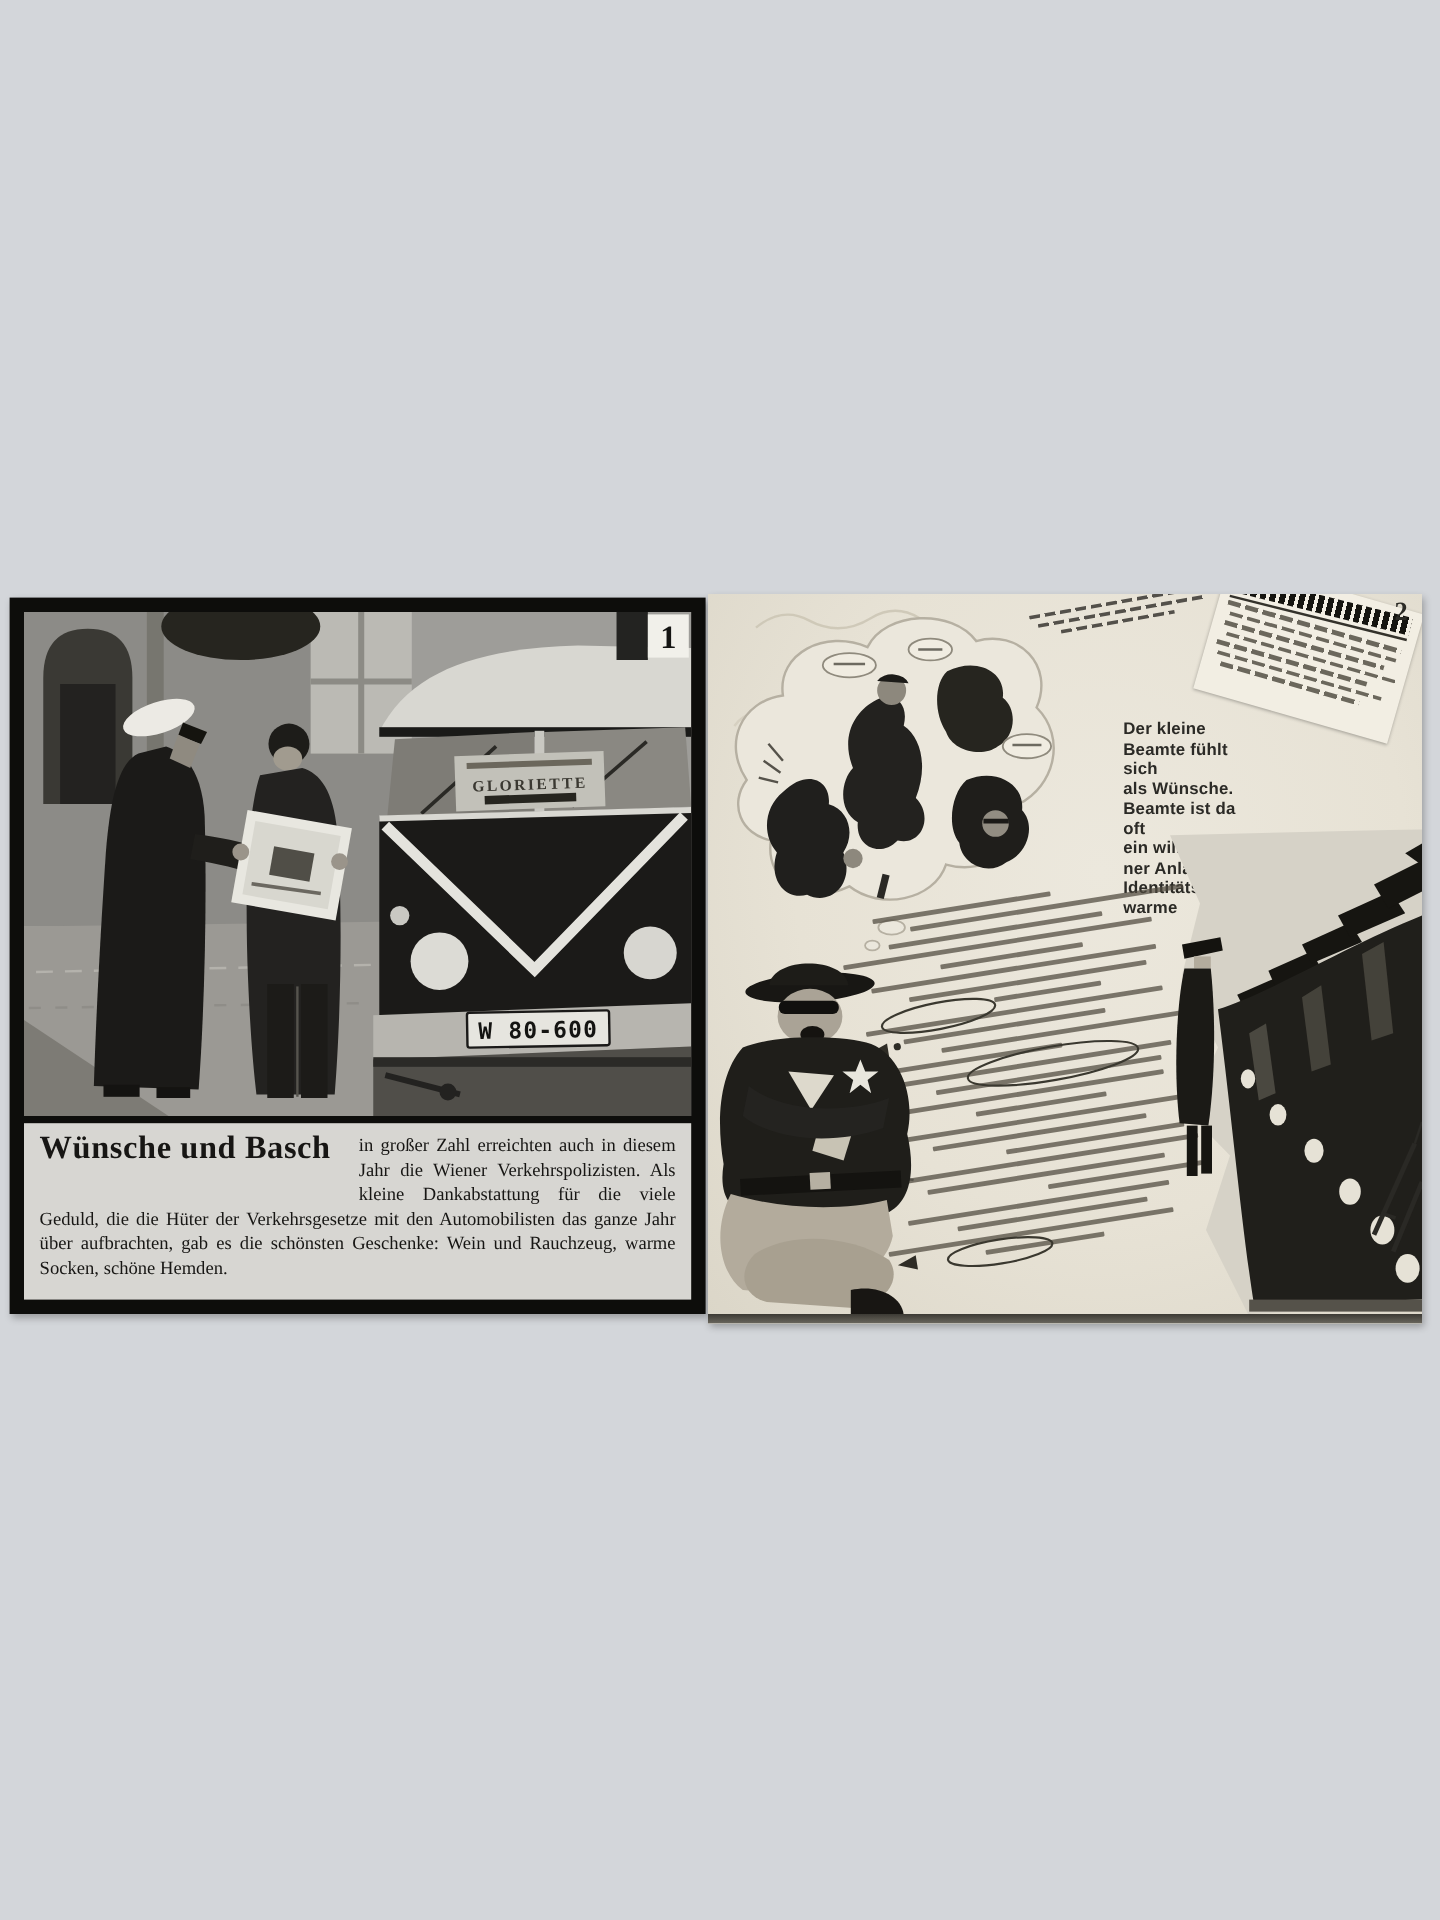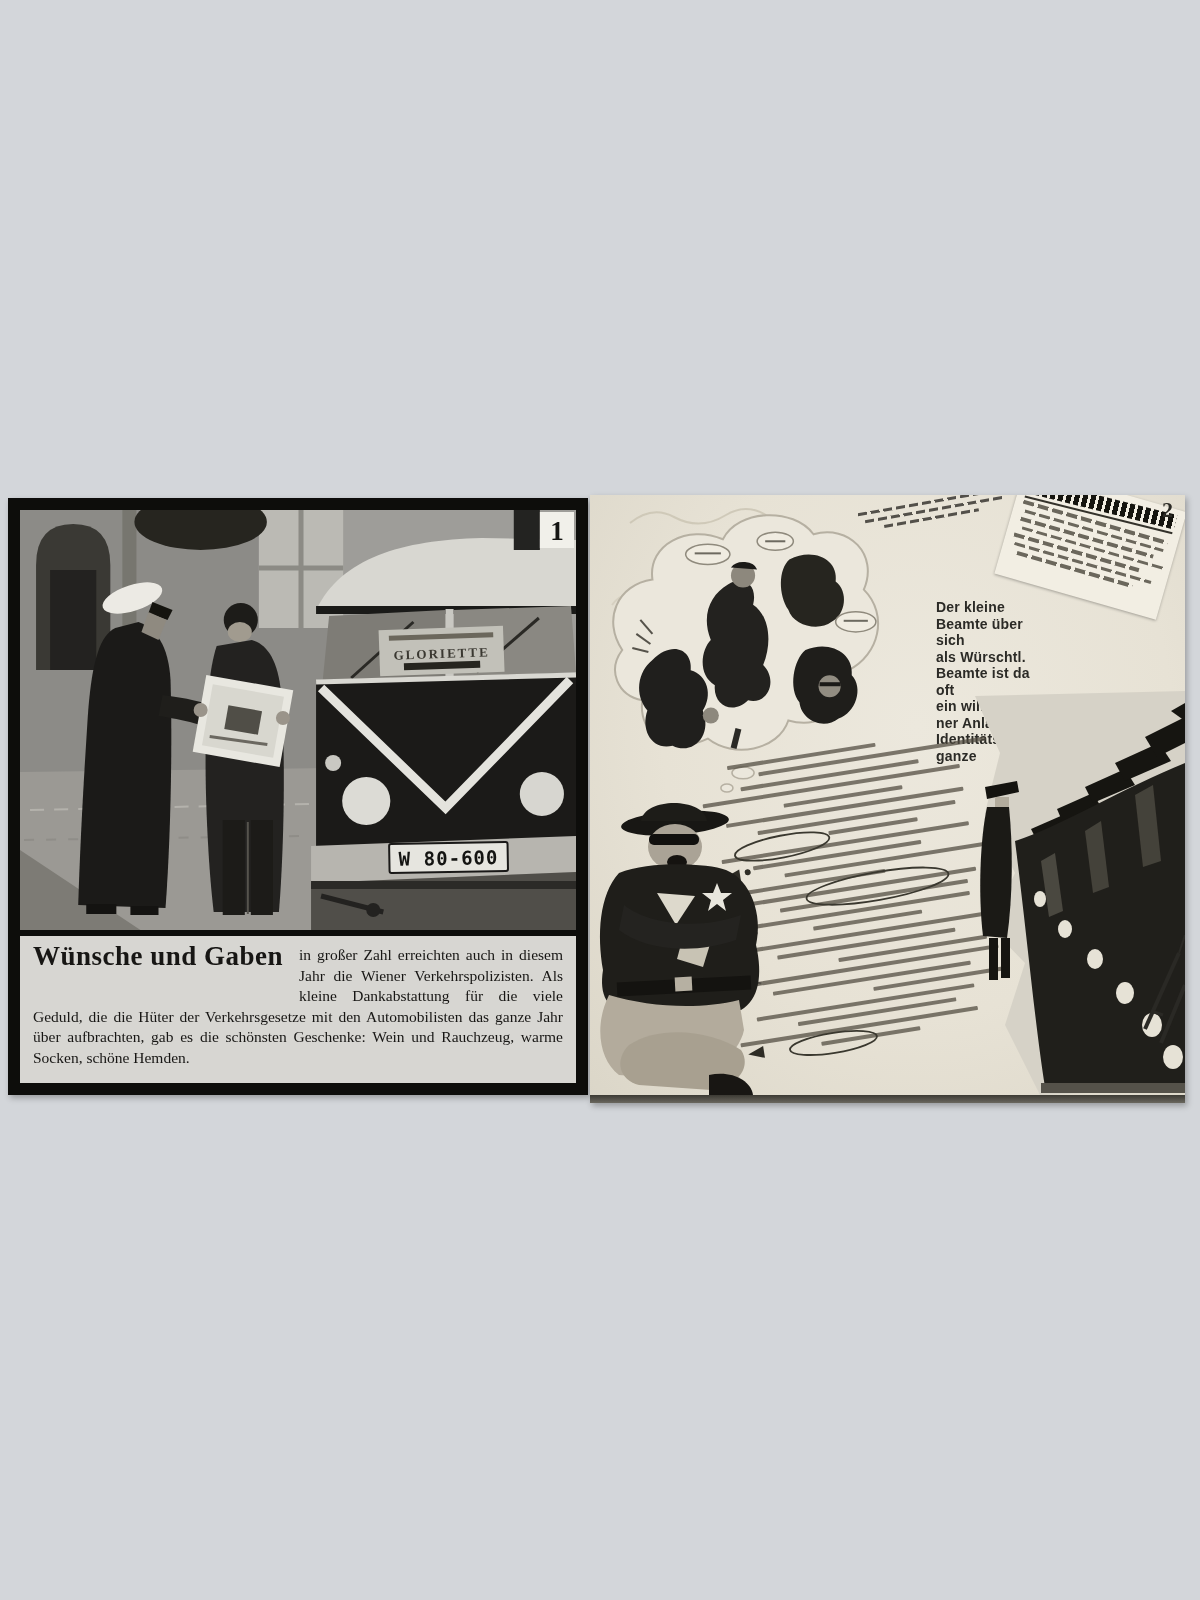--- a/index.html
+++ b/index.html
@@ -127,21 +127,21 @@
           <circle cx="352" cy="400" r="7" fill="#232220"></circle>
         </g>
 
         <rect x="492" y="0" width="26" height="40" fill="#232321"></rect>
         <rect x="518" y="2" width="34" height="36" fill="#f1f0ea"></rect>
         <text x="535" y="30" text-anchor="middle" font-family="Liberation Serif, serif" font-weight="bold" font-size="27" fill="#151513">1</text>
       </svg>
     </div>
     <div class="caption-block">
       <div class="caption-body">
-        <span class="caption-heading">Wünsche und Gaben</span>
+        <span class="caption-heading">Wünsche und Basch</span>
         <span>in großer Zahl erreichten auch in diesem Jahr die Wiener Verkehrspolizisten. Als kleine Dankabstattung für die viele Geduld, die die Hüter der Verkehrsgesetze mit den Automobilisten das ganze Jahr über aufbrachten, gab es die schönsten Geschenke: Wein und Rauchzeug, warme Socken, schöne Hemden.</span>
       </div>
     </div>
   </div>
 
   <div class="right-page">
 
     <svg class="scribbles" viewBox="0 0 595 608">
       <path d="M40,28 q22,-18 44,-6 q26,14 52,-2 q20,-12 40,0" stroke="#c9c3b2" stroke-width="2" fill="none" opacity=".8"></path>
       <path d="M96,56 q18,-12 36,-2 q14,8 30,2" stroke="#cdc7b6" stroke-width="2" fill="none" opacity=".7"></path>
@@ -196,27 +196,27 @@
         <line x1="102" y1="54" x2="128" y2="54" stroke="#6d6a60" stroke-width="2"></line>
         <ellipse cx="182" cy="42" rx="18" ry="9" fill="#f0ece1" stroke="#8f8a7d" stroke-width="1.5"></ellipse>
         <line x1="172" y1="42" x2="192" y2="42" stroke="#6d6a60" stroke-width="2"></line>
         <ellipse cx="262" cy="122" rx="20" ry="10" fill="#f0ece1" stroke="#8f8a7d" stroke-width="1.5"></ellipse>
         <line x1="250" y1="121" x2="274" y2="121" stroke="#6d6a60" stroke-width="2"></line>
       </g>
     </svg>
 
     <div class="bold-caption">
       <div>Der kleine</div>
-      <div>Beamte über sich</div>
-      <div>als Würschtl.</div>
+      <div>Beamte fühlt sich</div>
+      <div>als Wünsche.</div>
       <div>Beamte ist da oft</div>
       <div>ein willkomme-</div>
       <div>ner Anlaß zur</div>
       <div>Identitätsfin-</div>
-      <div>ganze</div>
+      <div>warme</div>
     </div>
 
     <div class="typed-report">
       <div id="typed-lines">
           <div class="tline" style="margin-left: 30px; width: 150px;"></div>
           <div class="tline" style="margin-left: 60px; width: 230px;"></div>
           <div class="tline" style="margin-left: 40px; width: 180px;"></div>
           <div class="tline" style="margin-left: 0px; width: 260px;"></div>
           <div class="tline" style="margin-left: 80px; width: 120px;"></div>
           <div class="tline" style="margin-left: 20px; width: 240px;"></div>

